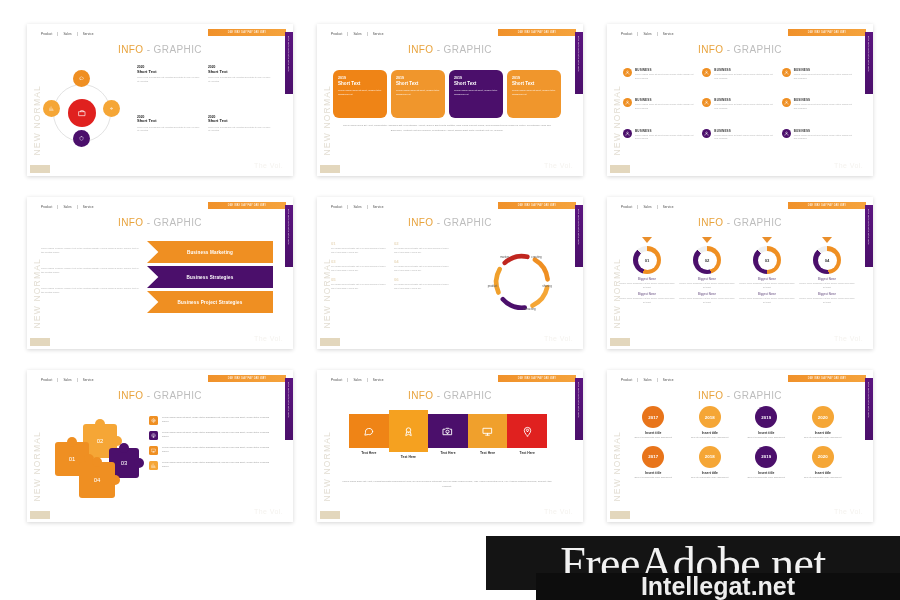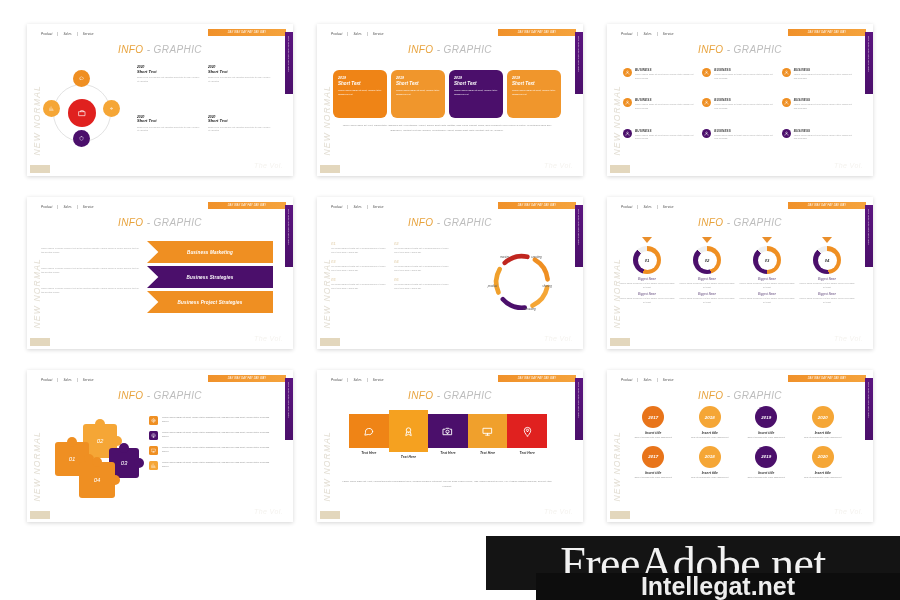--- a/index.html
+++ b/index.html
@@ -21,21 +21,20 @@
   .cell{position:relative;display:flex;align-items:flex-start;justify-content:center;}
 
   
   .slide{
     position:relative;
     width:266px;height:152px;
     background:#ffffff;
     box-shadow:0 1px 4px rgba(0,0,0,.17);
     overflow:hidden;
     box-sizing:border-box;
-    font-style:italic;
   }
   .slide .inner{position:absolute;inset:0;}
 
   
   .nav{position:absolute;left:9px;top:8px;display:flex;align-items:center;gap:0;}
   .nav .ni{font-size:3.1px;color:#4a4a4a;padding:0 5px;letter-spacing:.1px;white-space:nowrap;}
   .nav .ni + .ni{border-left:.4px solid #cfcfcf;}
 
   
   .ribbon{

